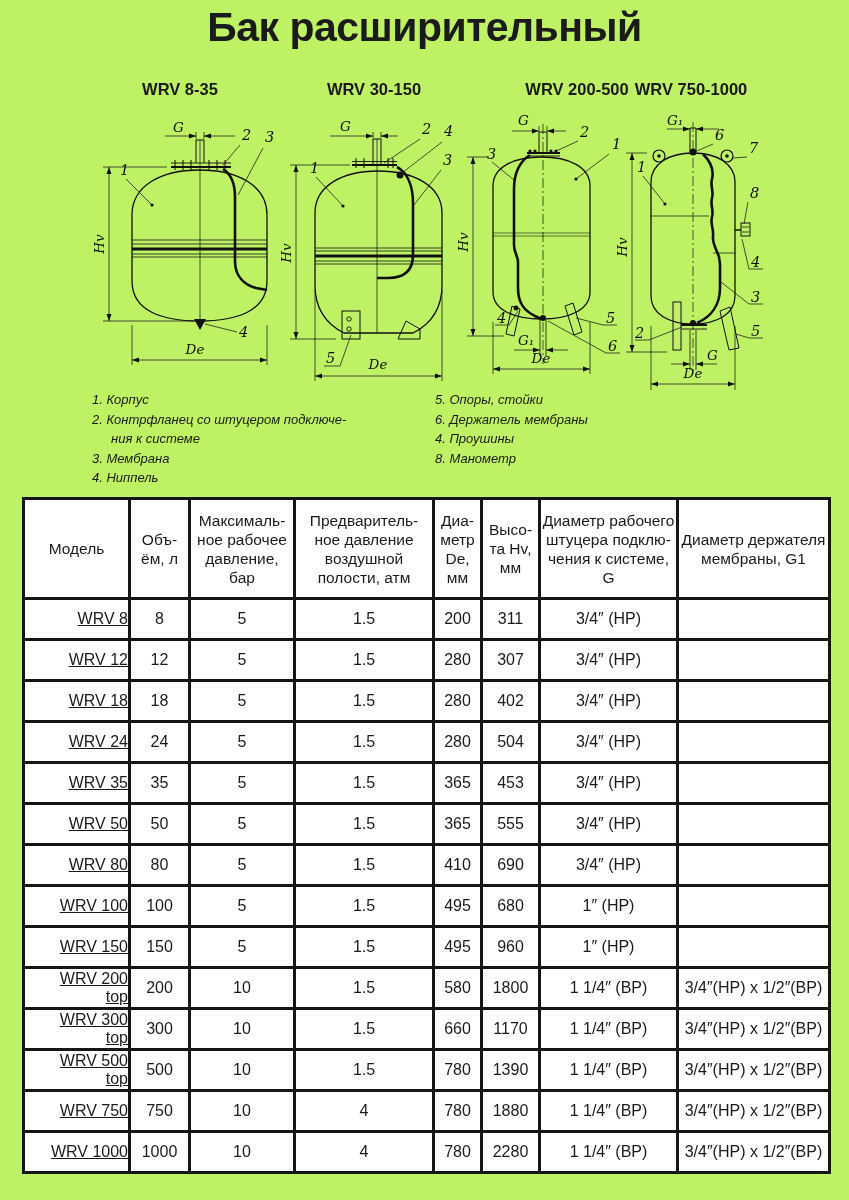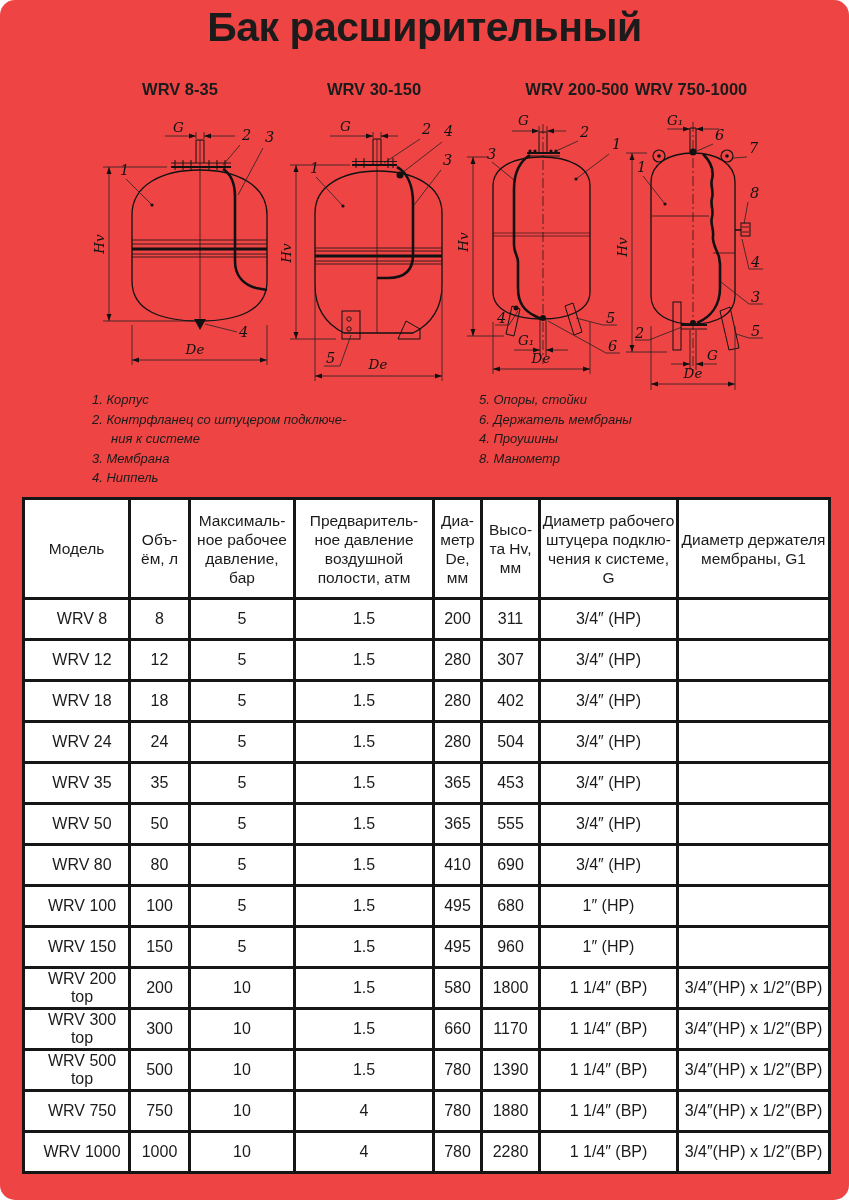--- a/index.html
+++ b/index.html
@@ -1,36 +1,36 @@
 <!DOCTYPE html>
 <html><head>
 <meta charset="utf-8">
 <style>
   html,body{margin:0;padding:0;background:#fff;}
-  .page{position:relative;width:849px;height:1200px;background:#ef4444;overflow:hidden;
-        font-family:"Liberation Sans",sans-serif;color:#1b1b1b;border-radius:15px;}
+  .page{position:relative;width:849px;height:1200px;background:#bef264;overflow:hidden;
+        font-family:"Liberation Sans",sans-serif;color:#1b1b1b;}
   .title{position:absolute;top:4px;left:0;width:100%;text-align:center;
          font-size:41px;font-weight:700;letter-spacing:-0.5px;}
   .dlabel{position:absolute;top:80px;transform:translateX(-50%);
           font-size:16.5px;font-weight:600;white-space:nowrap;text-align:right;}
   svg.diag{position:absolute;overflow:visible;}
   svg.diag text{font-family:"DejaVu Serif",serif;font-style:italic;fill:#111;}
   svg.diag .callout{font-size:14.5px;}
   svg.diag .dim{font-size:13.5px;}
   .legend-col{position:absolute;font-style:italic;font-size:13px;line-height:19.5px;}
   .legend-col div{white-space:nowrap;}
   .indent{padding-left:19px;}
   table.spec{position:absolute;top:497px;left:22px;width:806px;border-collapse:collapse;
              table-layout:fixed;background:#fff;}
   table.spec th,table.spec td{border:3px solid #161616;text-align:center;vertical-align:middle;
              font-size:16px;padding:0;overflow:hidden;}
   table.spec th{font-weight:400;font-size:15.5px;line-height:19px;white-space:pre-line;}
   table.spec thead tr{height:100px;}
   table.spec tbody tr{height:41px;}
-  table.spec td.model{text-align:center;padding-left:11px;}
+  table.spec td.model{text-align:right;padding-left:11px;text-decoration:underline;}
 </style>
 </head>
 <body>
 
 <div class="page">
 
   <div class="title">Бак расширительный</div>
 
   <div class="dlabel" style="left:180px;">WRV 8-35</div>
   <div class="dlabel" style="left:374px;">WRV 30-150</div>
@@ -307,21 +307,21 @@
     <text class="callout" x="128" y="224">5</text>
   </svg>
 
   <div class="legend-col" style="left:92px;top:390px;">
     <div>1. Корпус</div>
     <div>2. Контрфланец со штуцером подключе-</div>
     <div class="indent">ния к системе</div>
     <div>3. Мембрана</div>
     <div>4. Ниппель</div>
   </div>
-  <div class="legend-col" style="left:435px;top:390px;margin-left:44px;">
+  <div class="legend-col" style="left:435px;top:390px;">
     <div>5. Опоры, стойки</div>
     <div>6. Держатель мембраны</div>
     <div>4. Проушины</div>
     <div>8. Манометр</div>
   </div>
 
   <table class="spec">
     <colgroup>
       <col style="width:106px">
         <col style="width:60px">

